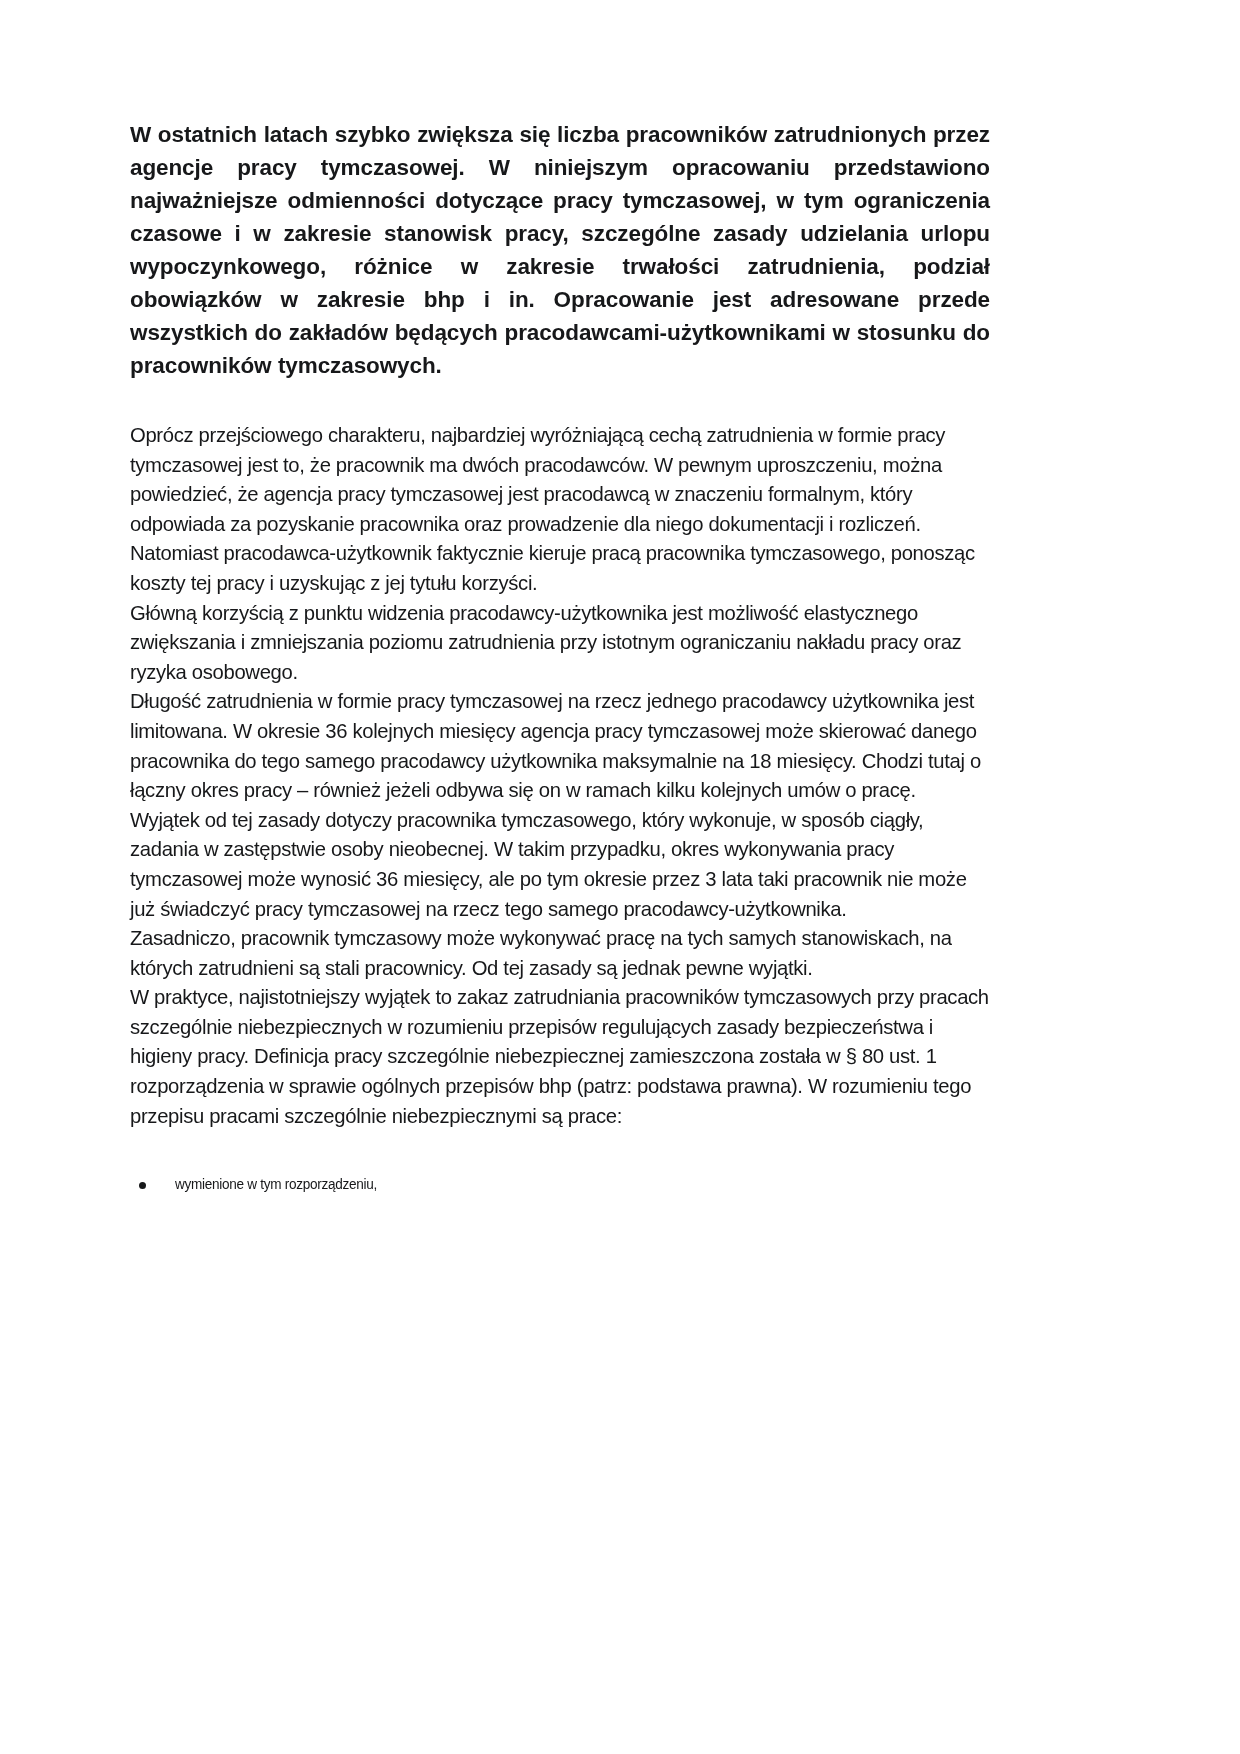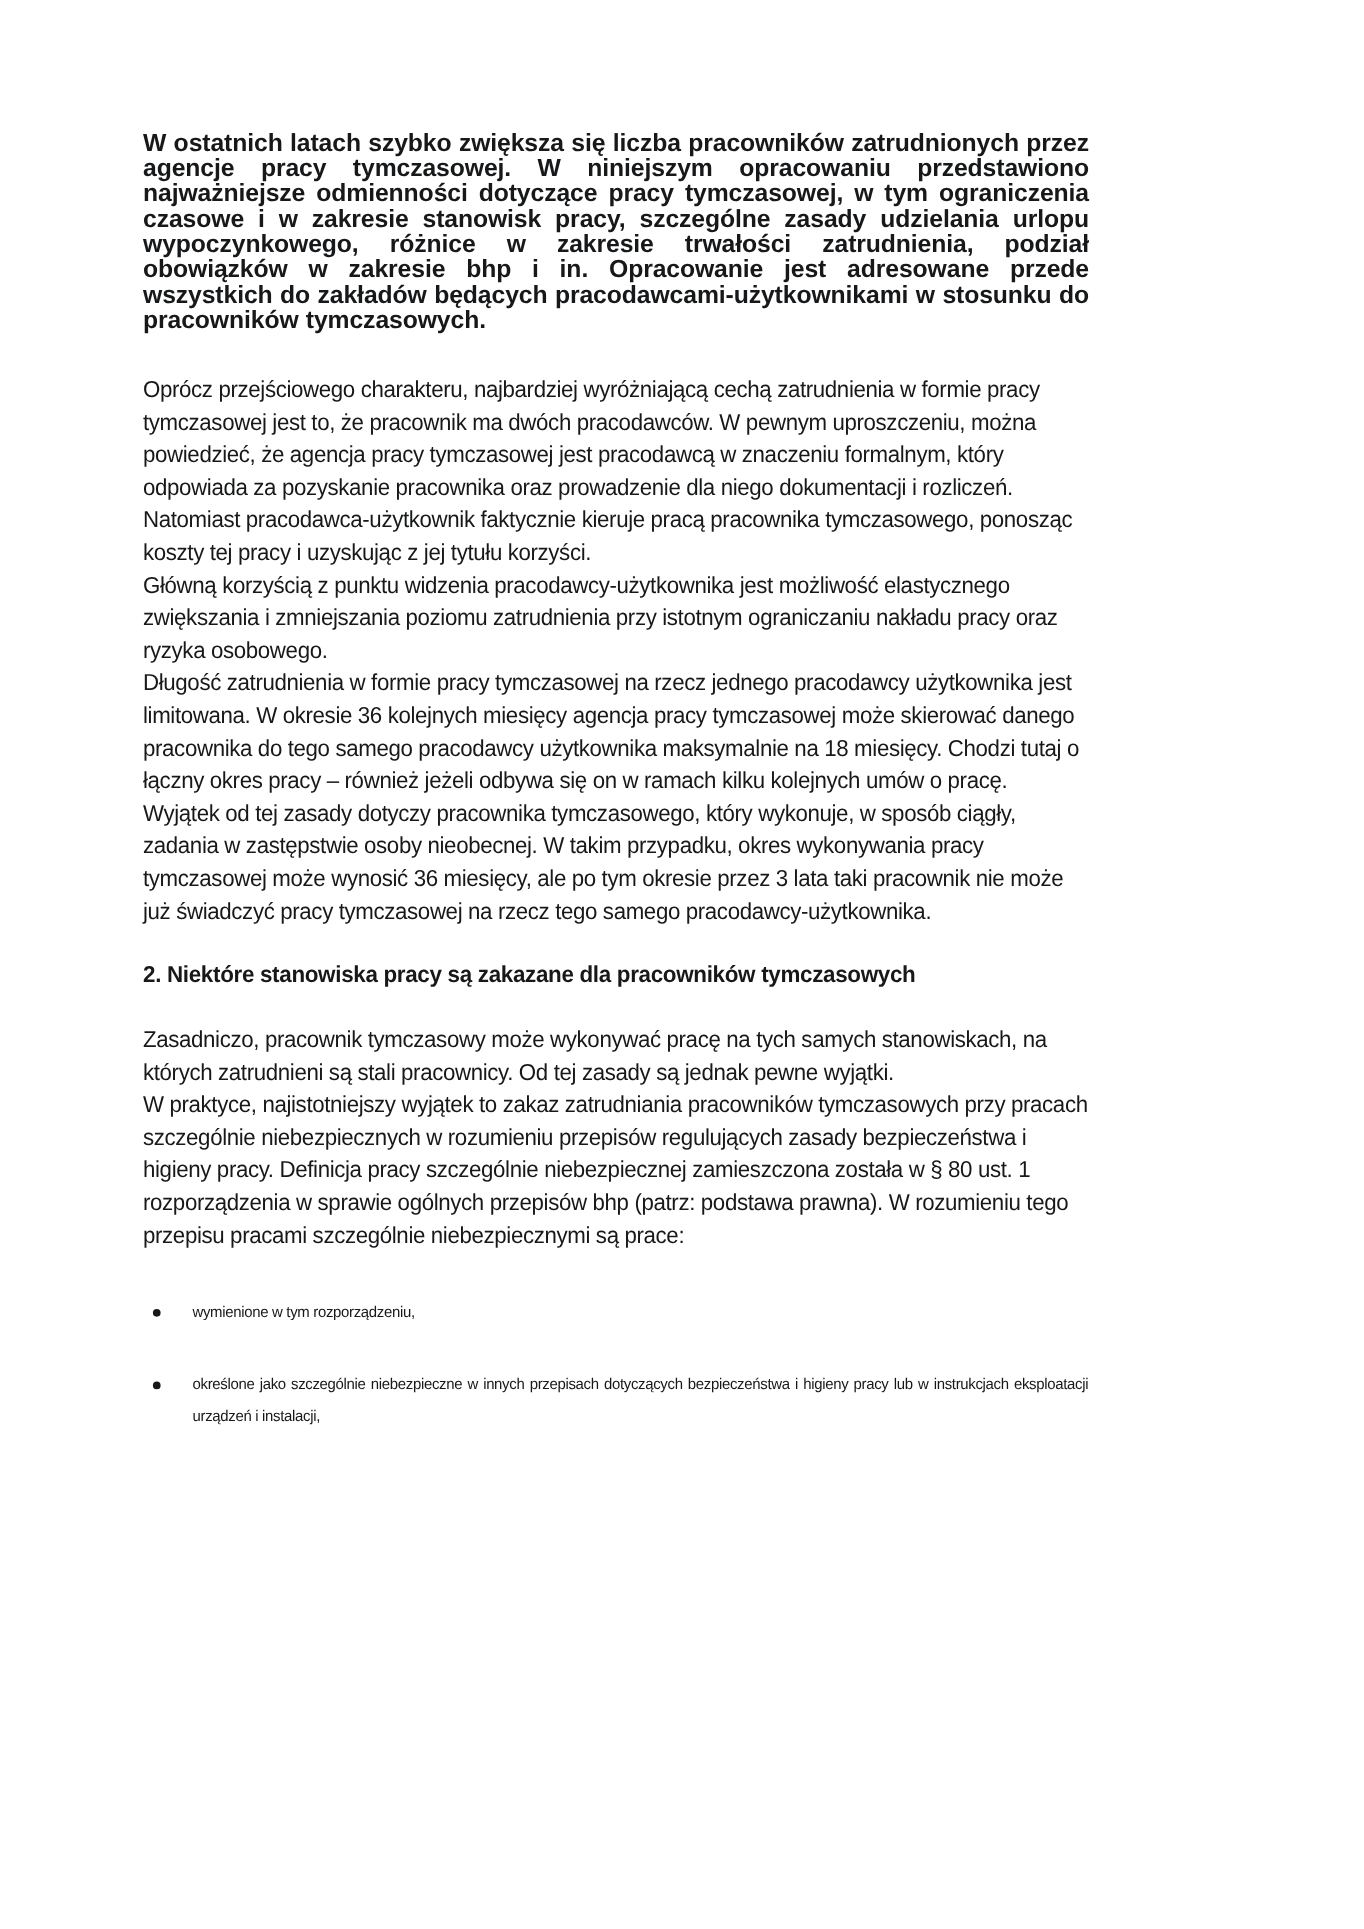--- a/index.html
+++ b/index.html
@@ -25,21 +25,21 @@
     overflow: hidden;
   }
   .doc-body {
     width: 860px;
   }
 
   
   .lead {
     font-weight: bold;
     font-size: 22.5px;
-    line-height: 23px;
+    line-height: 33px;
     text-align: justify;
     text-justify: inter-word;
     letter-spacing: -0.1px;
     margin: 0 0 38px 0;
     word-spacing: 0.4px;
   }
 
   
   .para {
     font-size: 21px;
@@ -122,35 +122,28 @@
 
     <p class="para">Oprócz przejściowego charakteru, najbardziej wyróżniającą cechą zatrudnienia w formie pracy tymczasowej jest to, że pracownik ma dwóch pracodawców. W pewnym uproszczeniu, można powiedzieć, że agencja pracy tymczasowej jest pracodawcą w znaczeniu formalnym, który odpowiada za pozyskanie pracownika oraz prowadzenie dla niego dokumentacji i rozliczeń. Natomiast pracodawca-użytkownik faktycznie kieruje pracą pracownika tymczasowego, ponosząc koszty tej pracy i uzyskując z jej tytułu korzyści.</p>
 
     <p class="para">Główną korzyścią z punktu widzenia pracodawcy-użytkownika jest możliwość elastycznego zwiększania i zmniejszania poziomu zatrudnienia przy istotnym ograniczaniu nakładu pracy oraz ryzyka osobowego.</p>
 
 
     <p class="para">Długość zatrudnienia w formie pracy tymczasowej na rzecz jednego pracodawcy użytkownika jest limitowana. W okresie 36 kolejnych miesięcy agencja pracy tymczasowej może skierować danego pracownika do tego samego pracodawcy użytkownika maksymalnie na 18 miesięcy. Chodzi tutaj o łączny okres pracy – również jeżeli odbywa się on w ramach kilku kolejnych umów o pracę.</p>
 
     <p class="para">Wyjątek od tej zasady dotyczy pracownika tymczasowego, który wykonuje, w sposób ciągły, zadania w zastępstwie osoby nieobecnej. W takim przypadku, okres wykonywania pracy tymczasowej może wynosić 36 miesięcy, ale po tym okresie przez 3 lata taki pracownik nie może już świadczyć pracy tymczasowej na rzecz tego samego pracodawcy-użytkownika.</p>
 
-    <div class="heading-block">
-      <h2 class="heading">2. Niektóre stanowiska pracy są zakazane dla pracowników tymczasowych</h2>
-    </div>
 
     <p class="para">Zasadniczo, pracownik tymczasowy może wykonywać pracę na tych samych stanowiskach, na których zatrudnieni są stali pracownicy. Od tej zasady są jednak pewne wyjątki.</p>
 
     <p class="para">W praktyce, najistotniejszy wyjątek to zakaz zatrudniania pracowników tymczasowych przy pracach szczególnie niebezpiecznych w rozumieniu przepisów regulujących zasady bezpieczeństwa i higieny pracy. Definicja pracy szczególnie niebezpiecznej zamieszczona została w § 80 ust. 1 rozporządzenia w sprawie ogólnych przepisów bhp (patrz: podstawa prawna). W rozumieniu tego przepisu pracami szczególnie niebezpiecznymi są prace:</p>
 
     <div class="bullet-list-wrap">
       <ul class="bullets">
         <li class="bullet-item">
           <span class="dot"></span>
           <span class="btext">wymienione w tym rozporządzeniu,</span>
         </li>
-        <li class="bullet-item justified">
-          <span class="dot"></span>
-          <span class="btext">określone jako szczególnie niebezpieczne w innych przepisach dotyczących bezpieczeństwa i higieny pracy lub w instrukcjach eksploatacji urządzeń i instalacji,</span>
-        </li>
       </ul>
     </div>
 
   </div>
 </div>
 
 </body></html>

